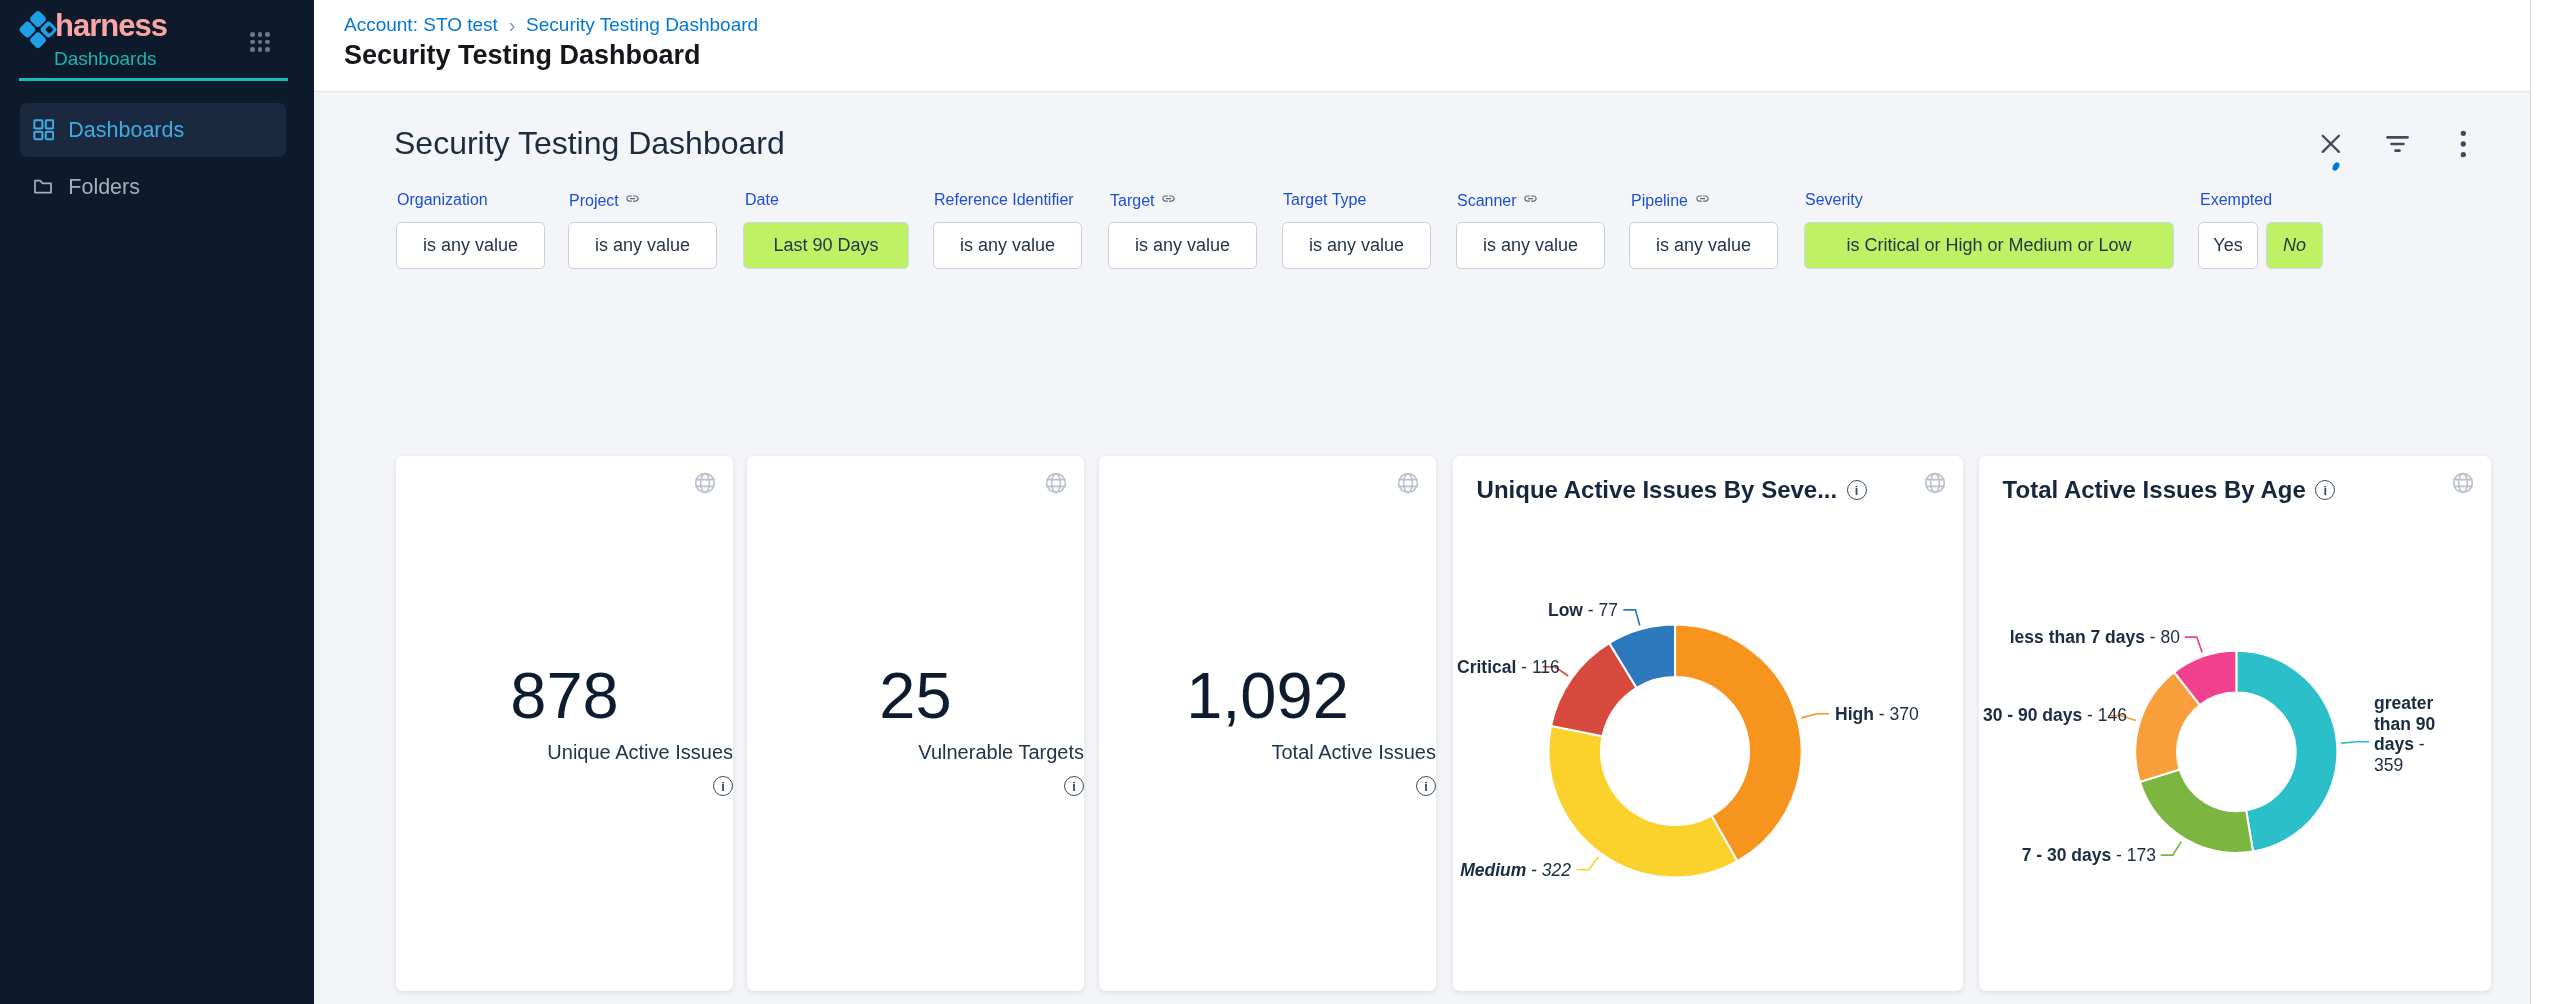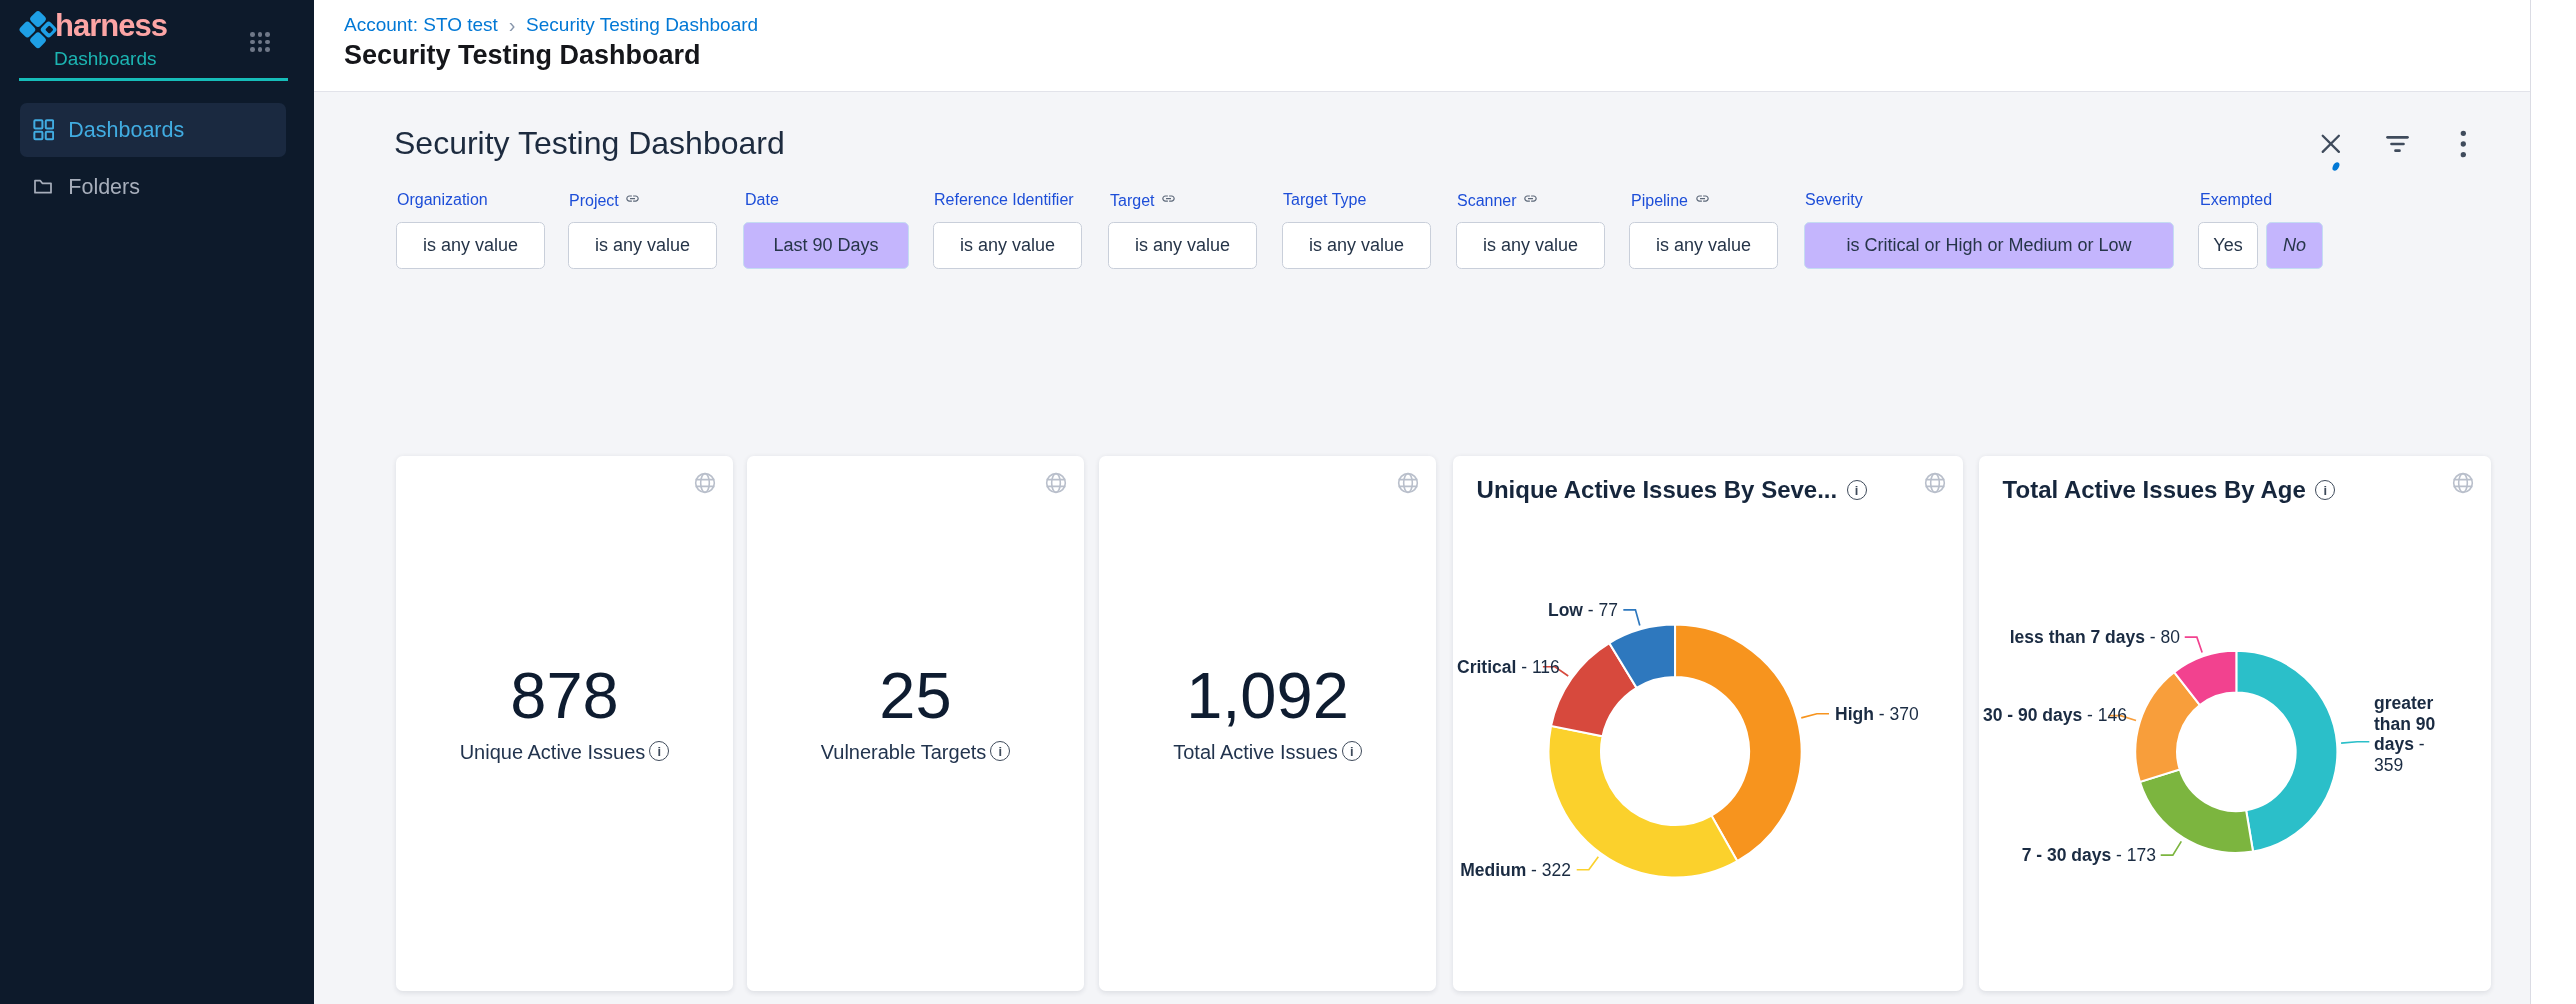--- a/index.html
+++ b/index.html
@@ -34,29 +34,29 @@
   .gutter{position:absolute;left:2530px;top:0;width:46px;height:100%;background:#FFFFFF;border-left:1.3px solid #DBDCE4;box-sizing:border-box;}
 
   
   .panel-heading{position:absolute;left:394px;top:125px;font-size:32px;font-weight:400;color:#1D2B3F;}
   .panel-icons{position:absolute;left:2316px;top:129px;display:flex;gap:36px;align-items:center;}
   .pi{width:30px;height:30px;display:flex;align-items:center;justify-content:center;cursor:pointer;}
   .blue-speck{position:absolute;left:2333px;top:162px;width:6px;height:8.8px;background:#0278D5;border-radius:60% 40% 60% 40%;transform:rotate(20deg);}
 
   .filter-label{position:absolute;top:191px;font-size:16px;color:#1d4ed8;display:flex;align-items:center;gap:6.7px;white-space:nowrap;}
   .filter-box{position:absolute;top:222px;height:47px;border-radius:5.4px;background:#FFFFFF;border:1.3px solid #C9CFDA;box-sizing:border-box;display:flex;align-items:center;justify-content:center;font-size:18px;color:#263549;cursor:pointer;white-space:nowrap;}
-  .filter-box.hl{background:#c4b5fd;border-color:#C4DCF2;}
+  .filter-box.hl{background:#bef264;border-color:#C4DCF2;}
 
   .section-title{position:absolute;left:345px;top:330px;width:2185px;text-align:center;font-size:32px;font-weight:400;color:#1B2A3E;}
 
   
   .card{position:absolute;top:456px;height:535px;background:#FFFFFF;border-radius:6.7px;box-shadow:0 1.3px 5.4px rgba(20,30,50,0.10);overflow:hidden;}
   .globe{position:absolute;right:16px;top:15px;width:24px;height:24px;cursor:pointer;}
   .metric-value{position:absolute;left:0;right:0;top:202px;text-align:center;font-size:65px;font-weight:400;color:#0E1C30;}
-  .metric-label{position:absolute;left:0;right:0;top:285px;display:flex;align-items:flex-start;justify-content:center;gap:4px;font-size:20px;color:#22344E;}
+  .metric-label{position:absolute;left:0;right:0;top:285px;display:flex;align-items:flex-end;justify-content:center;gap:12px;font-size:20px;color:#22344E;flex-direction:column;}
   .info-icon{width:20px;height:20px;border:1.3px solid #3E4A5A;border-radius:50%;box-sizing:border-box;display:inline-flex;align-items:center;justify-content:center;font-size:12.8px;font-weight:700;color:#3E4A5A;flex:0 0 auto;cursor:pointer;}
   .chart-title-row{position:absolute;left:23.6px;top:20px;display:flex;align-items:center;gap:9.4px;z-index:3;}
   .chart-title{font-size:24px;font-weight:600;color:#16263C;white-space:nowrap;}
   .donut-svg{position:absolute;left:0;top:0;z-index:1;}
   .donut-label{position:absolute;z-index:2;font-size:17.5px;color:#1A2B42;line-height:1.18;white-space:nowrap;}
   .donut-label b{font-weight:700;}
   .donut-label.wrap{white-space:normal;width:70px;}
 </style>
 </head>
 <body>
@@ -247,21 +247,21 @@
           <circle cx="18" cy="18" r="14"></circle>
           <ellipse cx="18" cy="18" rx="6.5" ry="14"></ellipse>
           <line x1="4" y1="13" x2="32" y2="13"></line>
           <line x1="4" y1="23" x2="32" y2="23"></line>
         </svg></span>
     <div class="chart-title-row">
       <span class="chart-title">Unique Active Issues By Seve...</span>
       <span class="info-icon">i</span>
     </div>
   <div class="donut-label" style="top: 258px; transform: translateY(-50%); left: 382px;"><b>High</b><span> - 370</span></div>
-      <div class="donut-label" style="top: 414px; transform: translateY(-50%); right: 392px; text-align: right;"><b>Medium</b><span> - 322</span></div>
+      <div class="donut-label" style="top: 414px; transform: translateY(-50%); right: 392px; text-align: right; font-style: italic;"><b>Medium</b><span> - 322</span></div>
       <div class="donut-label" style="top: 211px; transform: translateY(-50%); right: auto; text-align: right; left: 4px;"><b>Critical</b><span> - 116</span></div>
       <div class="donut-label" style="top: 154px; transform: translateY(-50%); right: 345px; text-align: right;"><b>Low</b><span> - 77</span></div>
       <svg width="510" height="535" viewBox="0 0 758 794" class="donut-svg">
         <path d="M330 250 A188 188 0 0 1 422.55142635773507 601.6405618395047 L384.15243031569605 533.7471372465187 A110 110 0 0 0 330 328 Z" fill="#F7941E" stroke="#FFFFFF" stroke-width="3"></path>
         <path d="M517.6105644608482 388.6210965828328 L540.8201188271387 382.5123662631833 L558.8201188271387 382.5123662631833" fill="none" stroke="#F7941E" stroke-width="2.5"></path>
         <path d="M422.55142635773507 601.6405618395047 A188 188 0 0 1 145.76861373415747 400.54607744753656 L222.2050399508368 416.0854708469629 A110 110 0 0 0 384.15243031569605 533.7471372465187 Z" fill="#FBD12C" stroke="#FFFFFF" stroke-width="3"></path>
         <path d="M215.96966105526025 594.9492969087398 L201.8628150002409 614.3657047737386 L183.8628150002409 614.3657047737386" fill="none" stroke="#FBD12C" stroke-width="2.5"></path>
         <path d="M145.76861373415747 400.54607744753656 A188 188 0 0 1 232.26863848684405 277.3993120289181 L272.8167565614513 344.03151235734566 A110 110 0 0 0 222.2050399508368 416.0854708469629 Z" fill="#D7493D" stroke="#FFFFFF" stroke-width="3"></path>
         <path d="M171.24926147381512 326.4912424184052 L151.60999485201904 312.69634457325947 L133.60999485201904 312.69634457325947" fill="none" stroke="#D7493D" stroke-width="2.5"></path>
         <path d="M232.26863848684405 277.3993120289181 A188 188 0 0 1 329.99999999999994 250 L330 328 A110 110 0 0 0 272.8167565614513 344.03151235734566 Z" fill="#2E78BE" stroke="#FFFFFF" stroke-width="3"></path>

